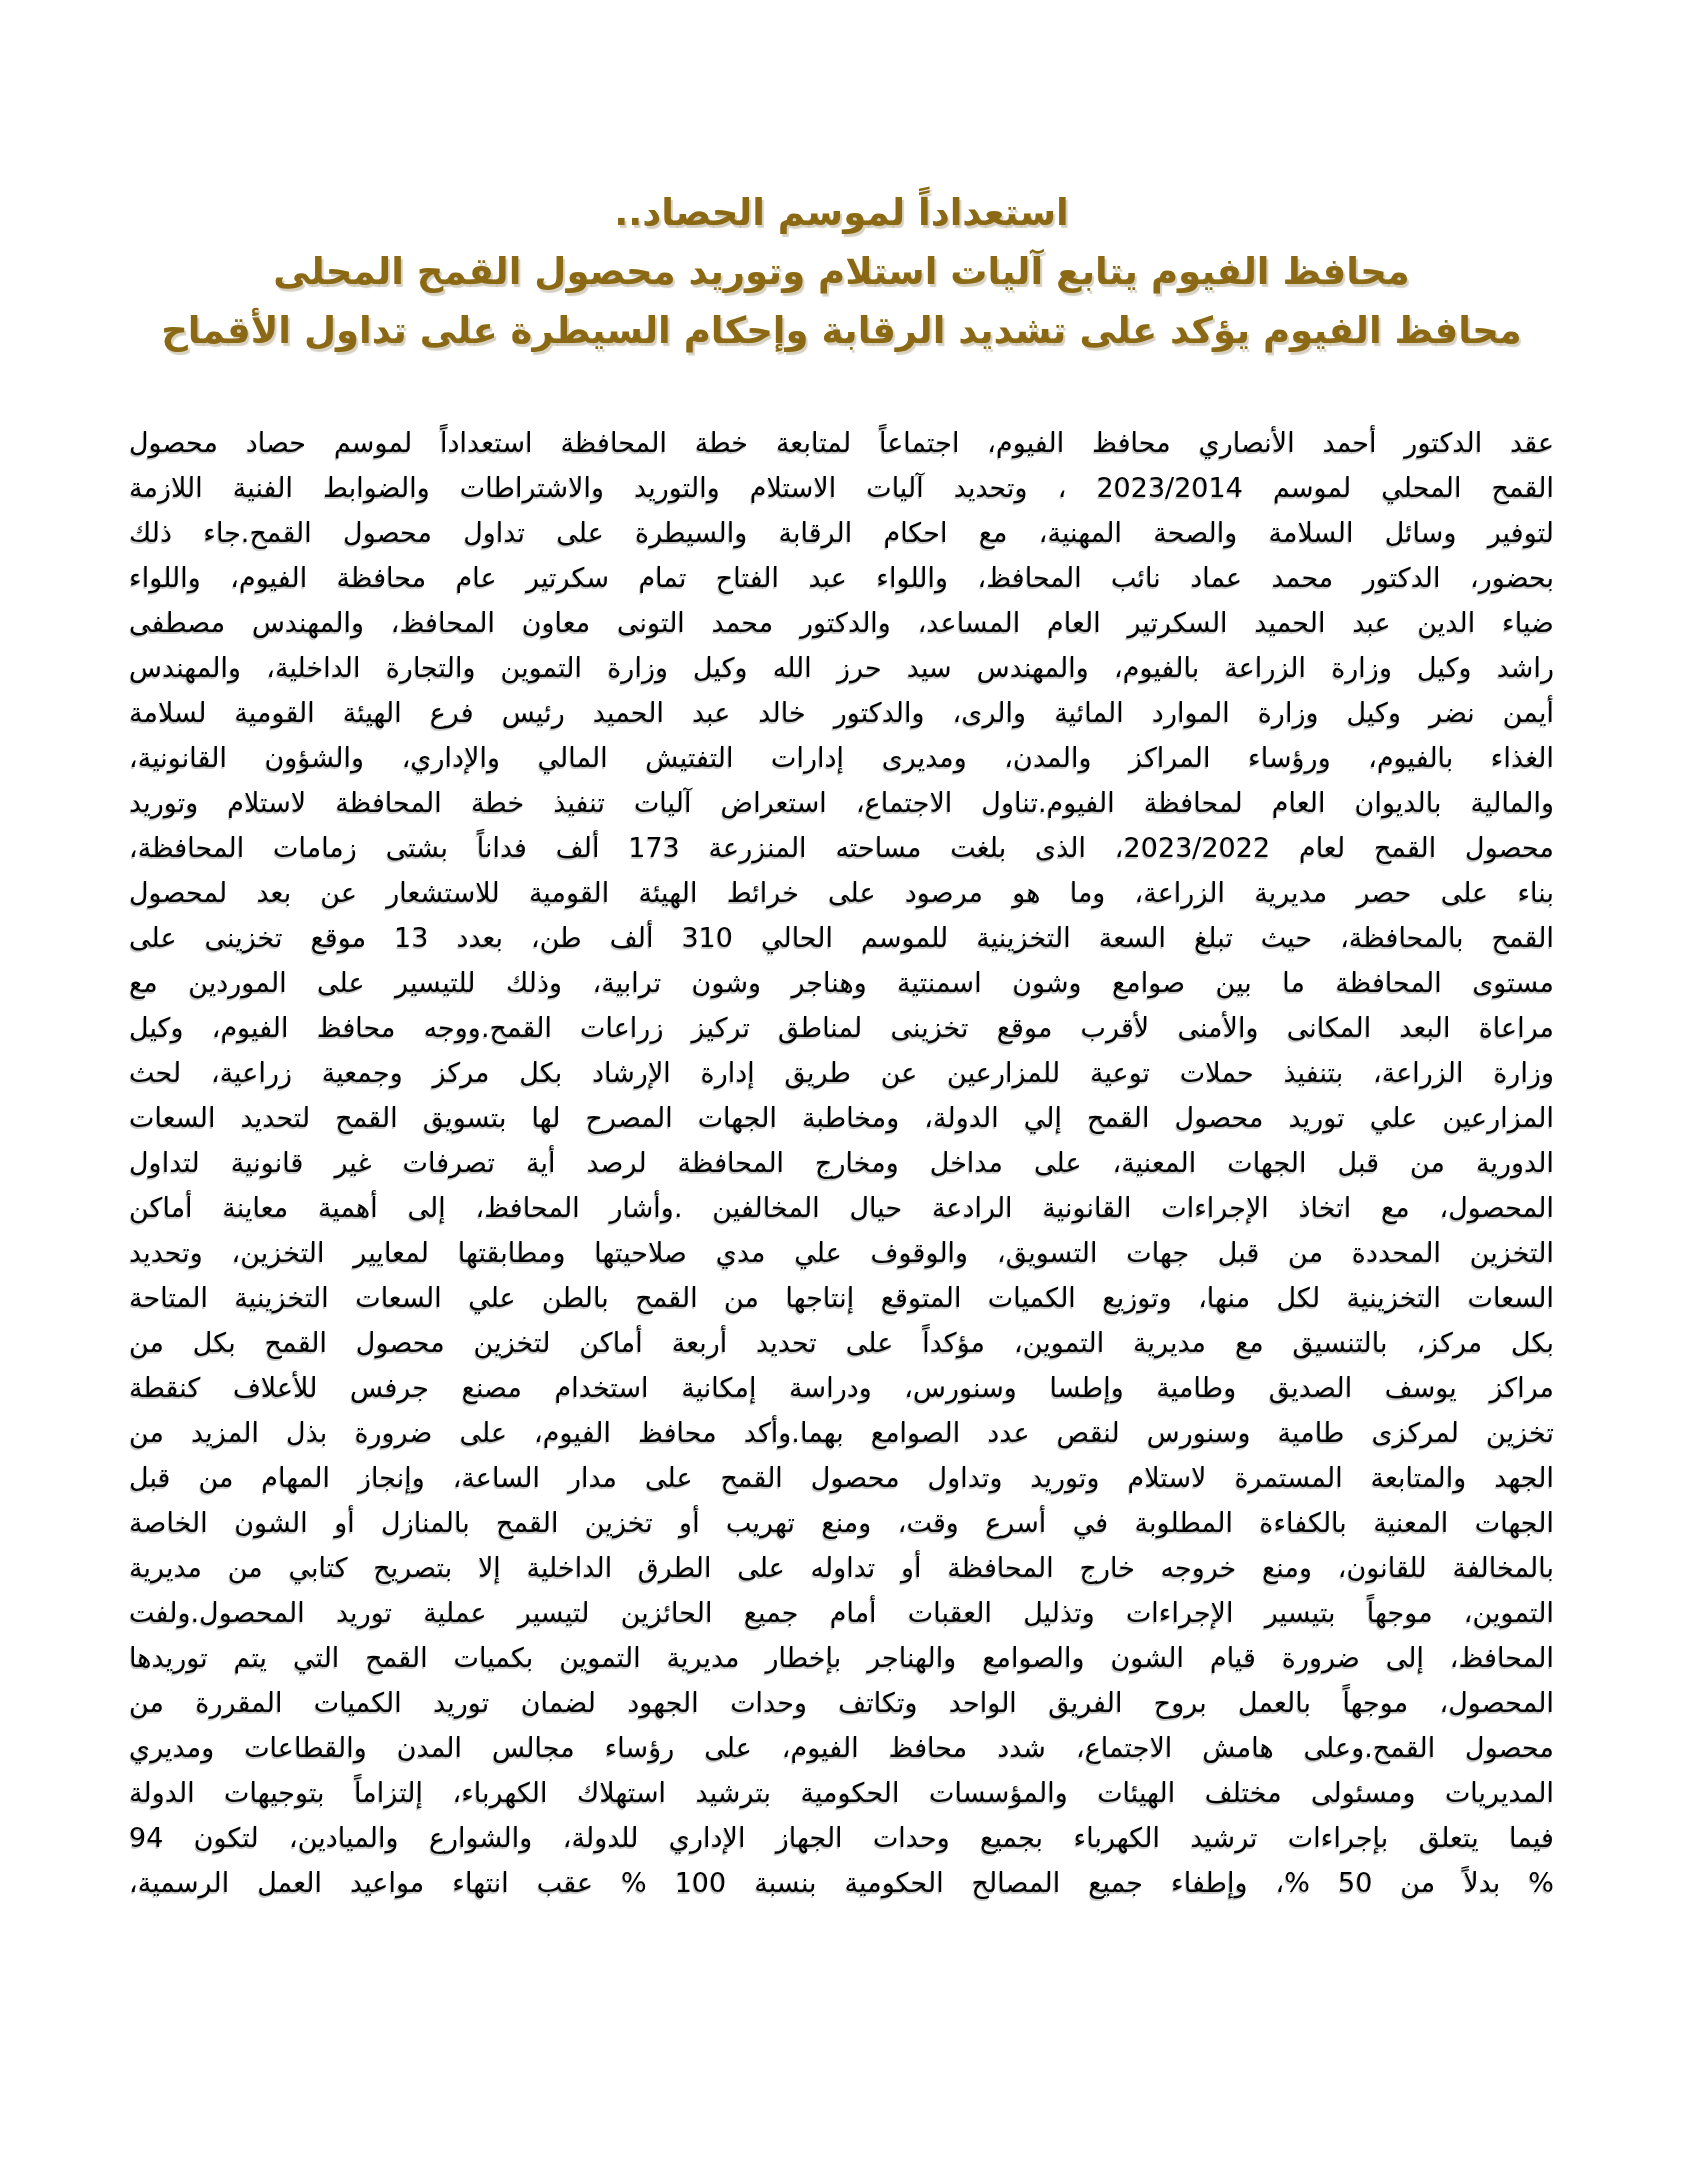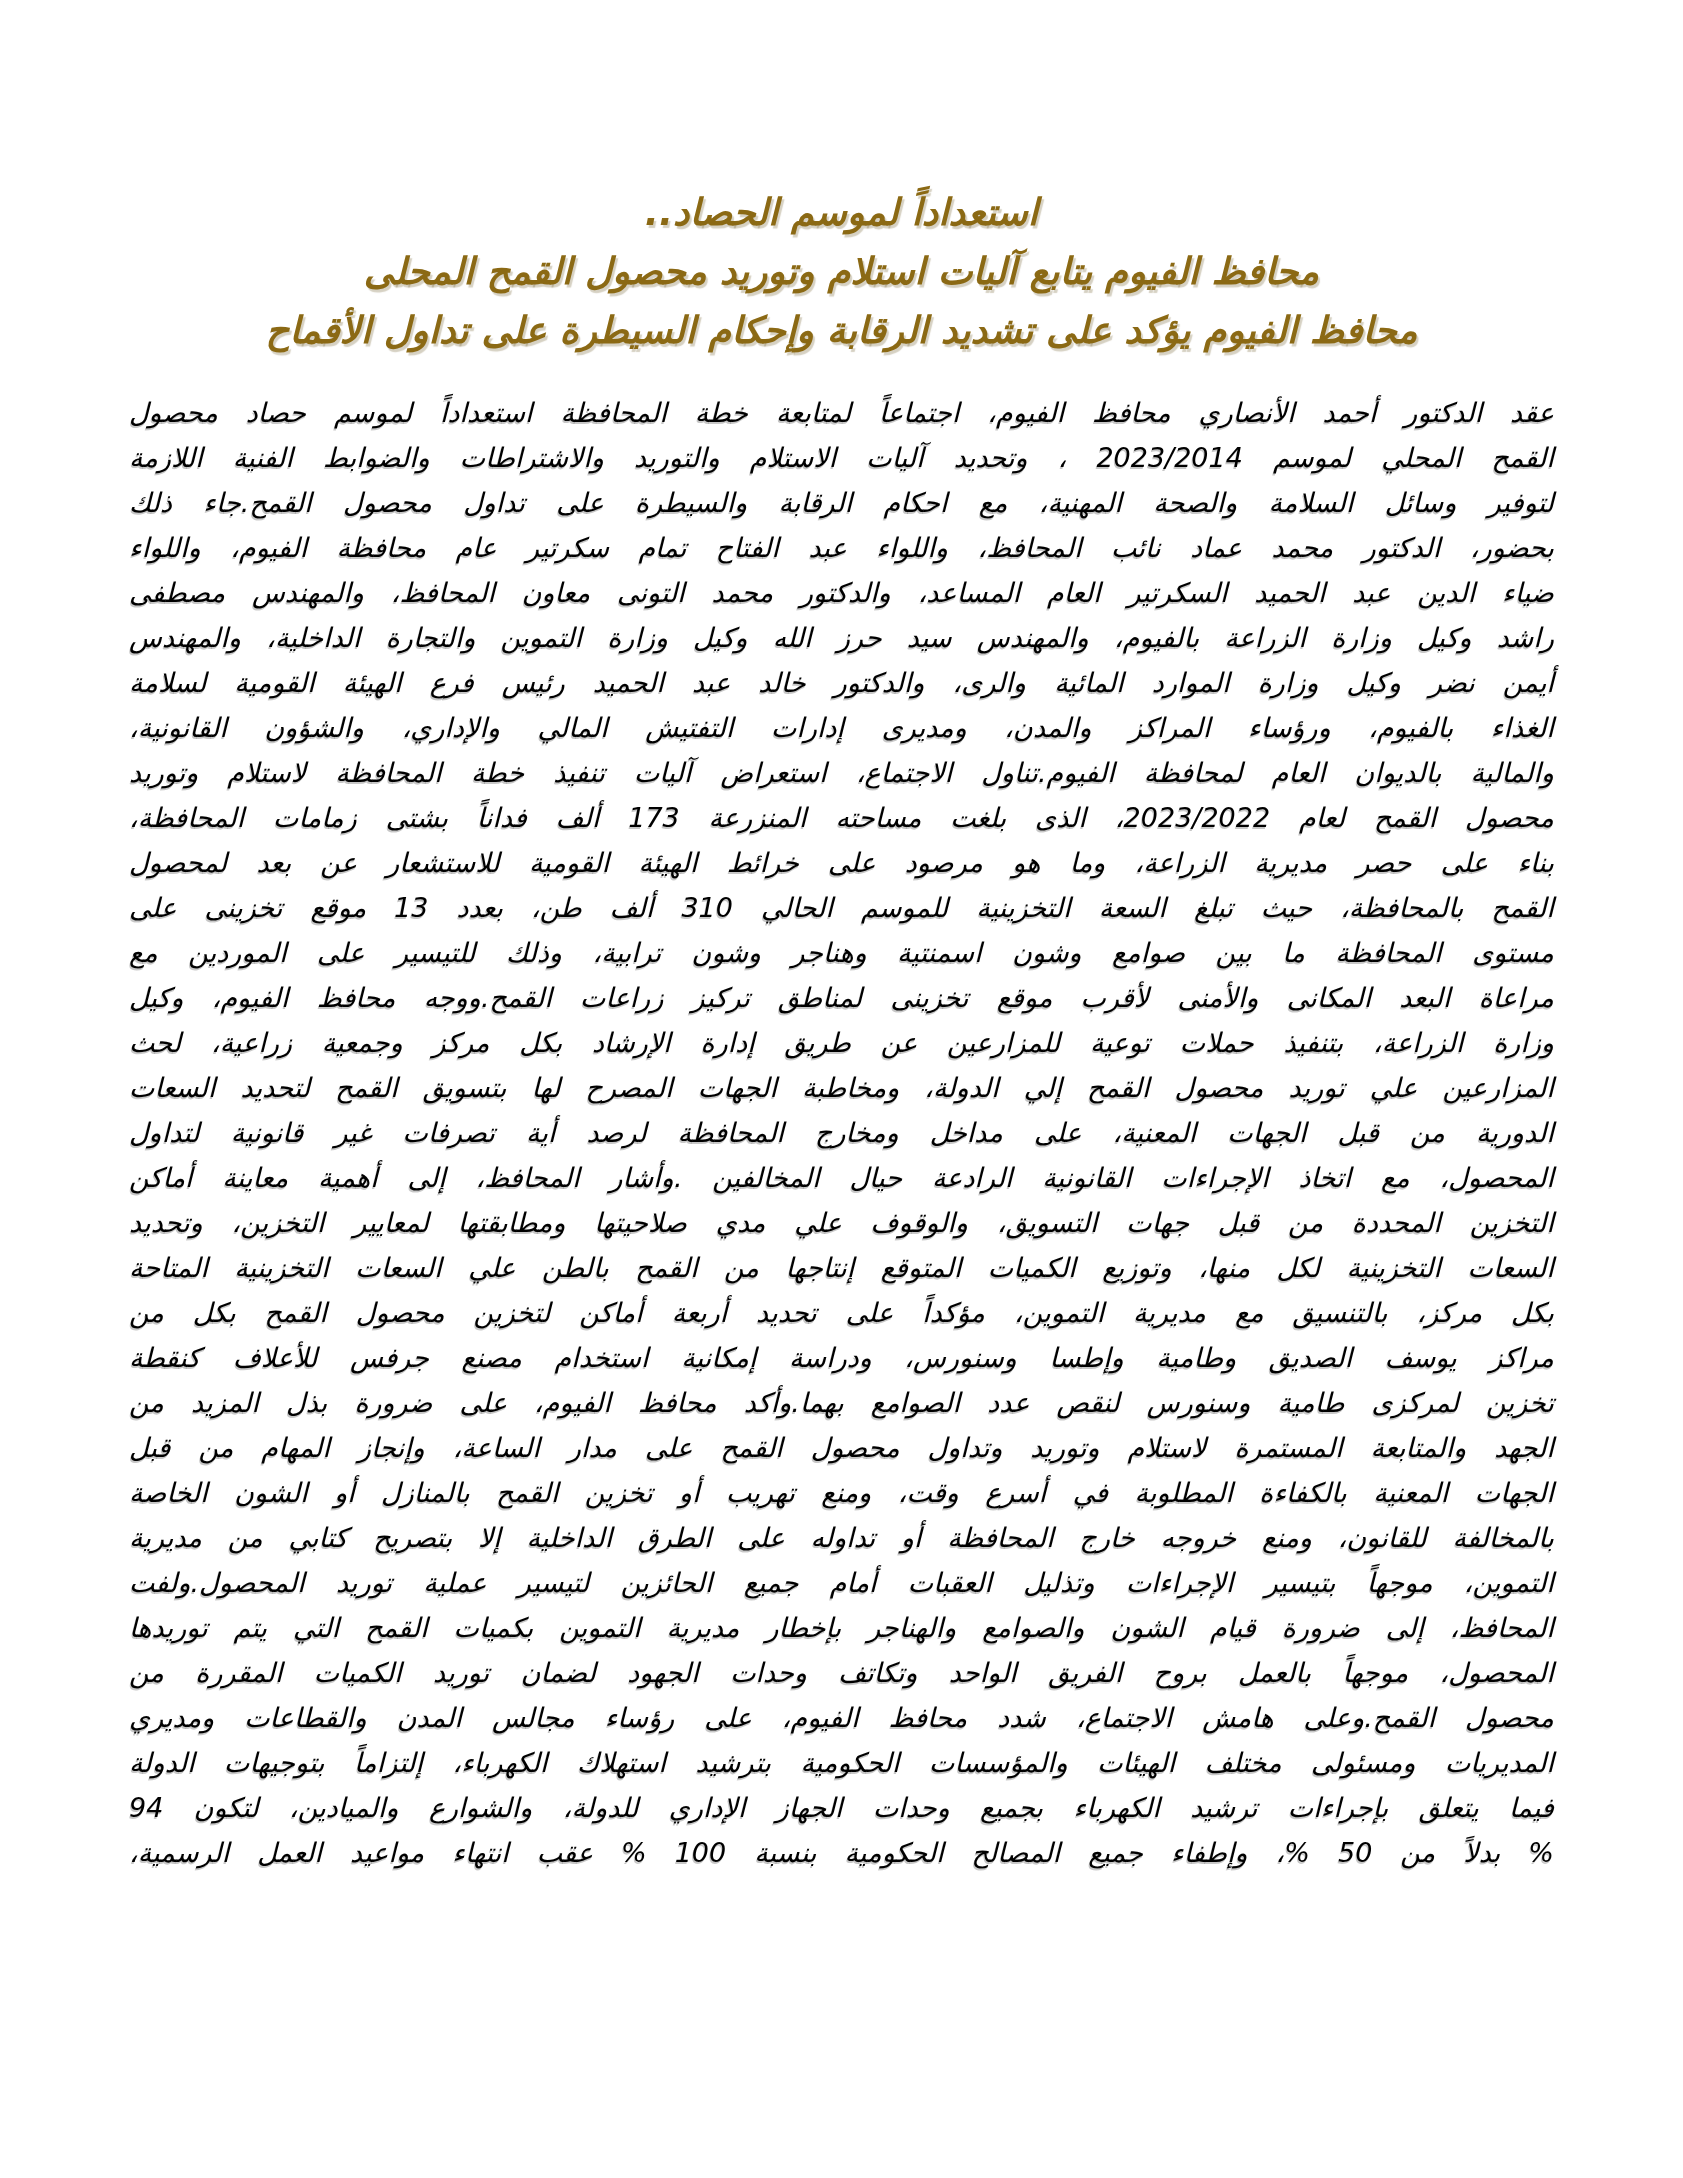--- a/index.html
+++ b/index.html
@@ -10,33 +10,32 @@
     background: var(--page-background, #FFFFFF);
     overflow: hidden;
     font-family: "DejaVu Sans", sans-serif;
   }
   .page {
     box-sizing: border-box;
     width: 1683px;
     height: 2178px;
     padding: 183px 129px 0 129px;
     background: var(--page-background, #FFFFFF);
-    font-style: italic;
   }
   .title-block {
     direction: rtl;
     text-align: center;
     color: var(--title-color, #8B6914);
     font-weight: bold;
     font-size: 37px;
     line-height: 59px;
     text-shadow: 2px 3px 1px rgba(90, 70, 15, 0.25);
   }
   .body-block {
-    margin-top: 30px;
+    margin-top: 60px;
     direction: rtl;
   }
   .body-line {
     direction: rtl;
     unicode-bidi: plaintext;
     text-align: justify;
     text-align-last: justify;
     -moz-text-align-last: justify;
     color: var(--body-text-color, #000000);
     font-size: 27px;

